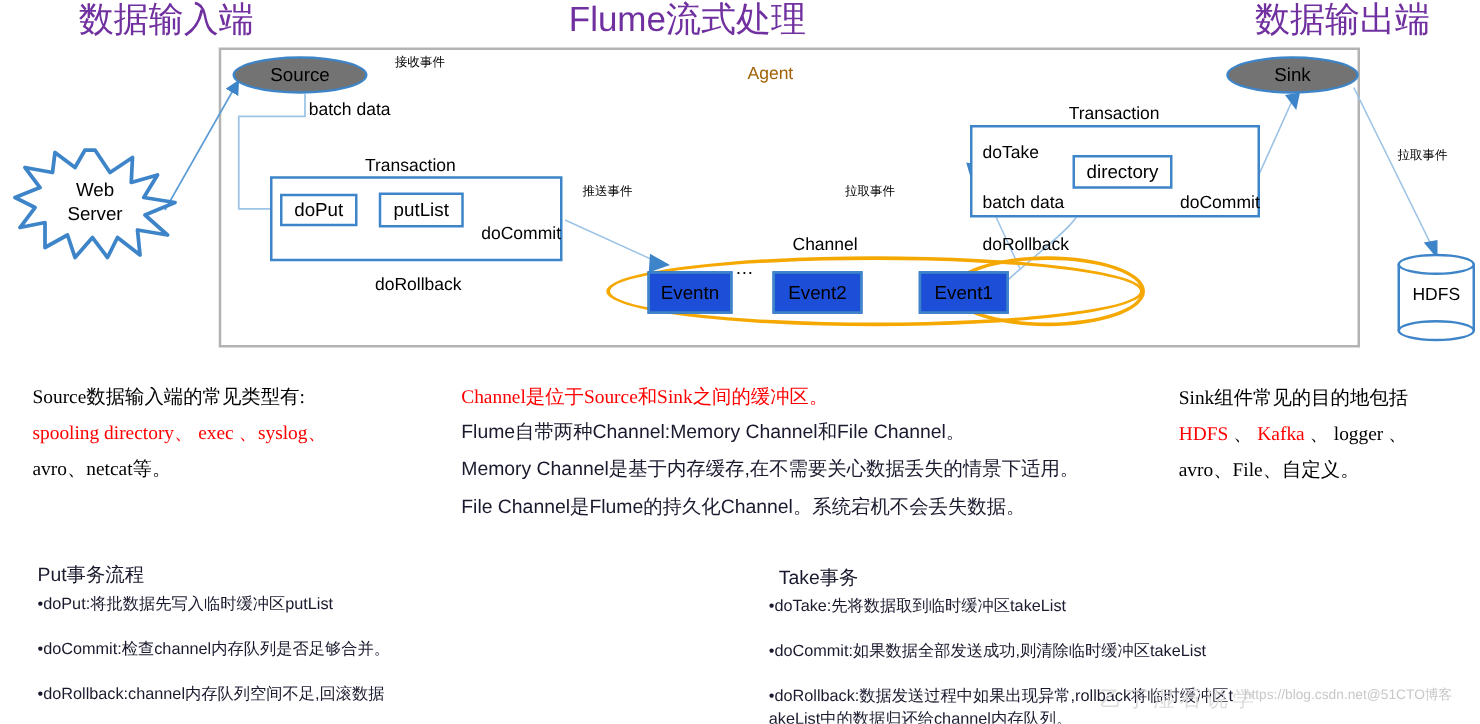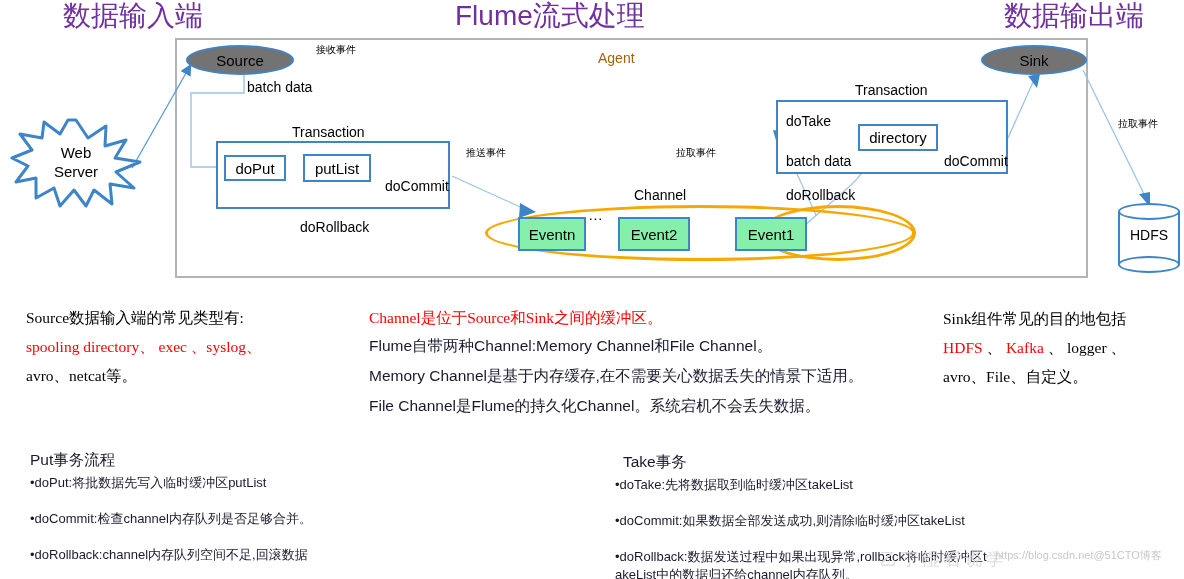--- a/index.html
+++ b/index.html
@@ -92,21 +92,21 @@
   .inner-box{
     position:absolute;border:2px solid #3d85c8;background:#fff;box-sizing:border-box;
     display:flex;align-items:center;justify-content:center;font-size:15px;color:#000;
   }
   #doput-box{left:224px;top:155px;width:62px;height:26px;}
   #putlist-box{left:303px;top:154px;width:68px;height:28px;}
   #takelist-box{left:858px;top:124px;width:80px;height:27px;}
 
   
   .event-box{
-    position:absolute;border:2px solid #3d85c8;background:#86efac;box-sizing:border-box;
+    position:absolute;border:2px solid #3d85c8;background:#1d4ed8;box-sizing:border-box;
     display:flex;align-items:center;justify-content:center;font-size:15px;color:#000;
   }
   #event-n{left:518px;top:217px;width:68px;height:34px;}
   #event-2{left:618px;top:217px;width:72px;height:34px;}
   #event-1{left:735px;top:217px;width:72px;height:34px;}
   #event-dots{position:absolute;left:588px;top:206px;font-size:15px;color:#000;}
 
   
   #channel-ellipse{
     position:absolute;left:485px;top:205px;width:430px;height:56px;

